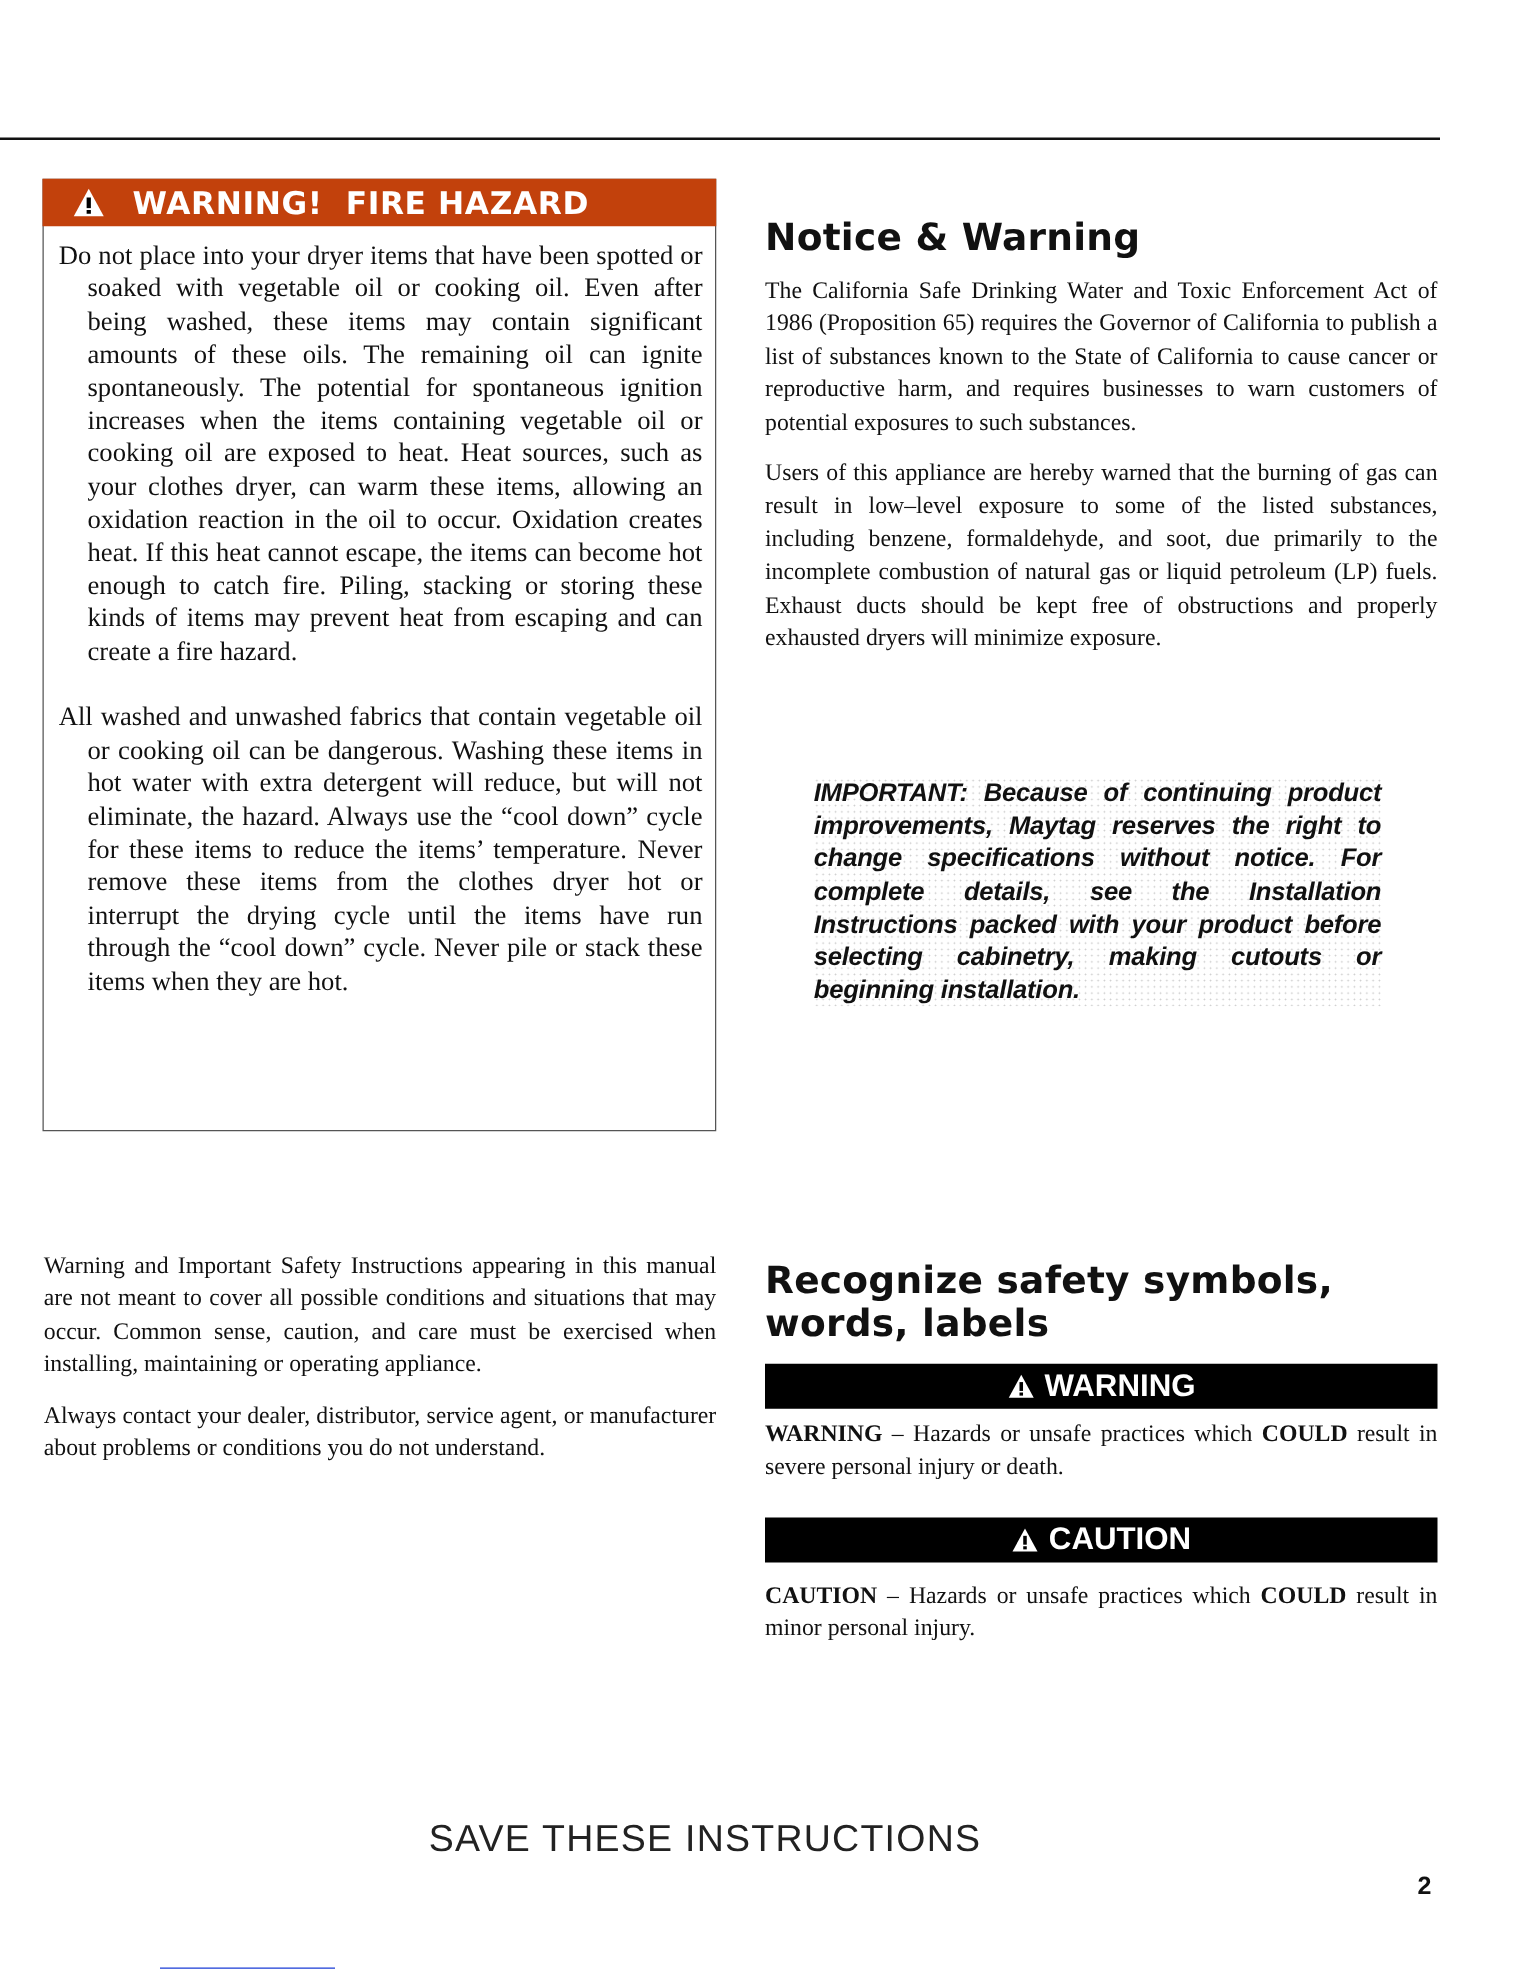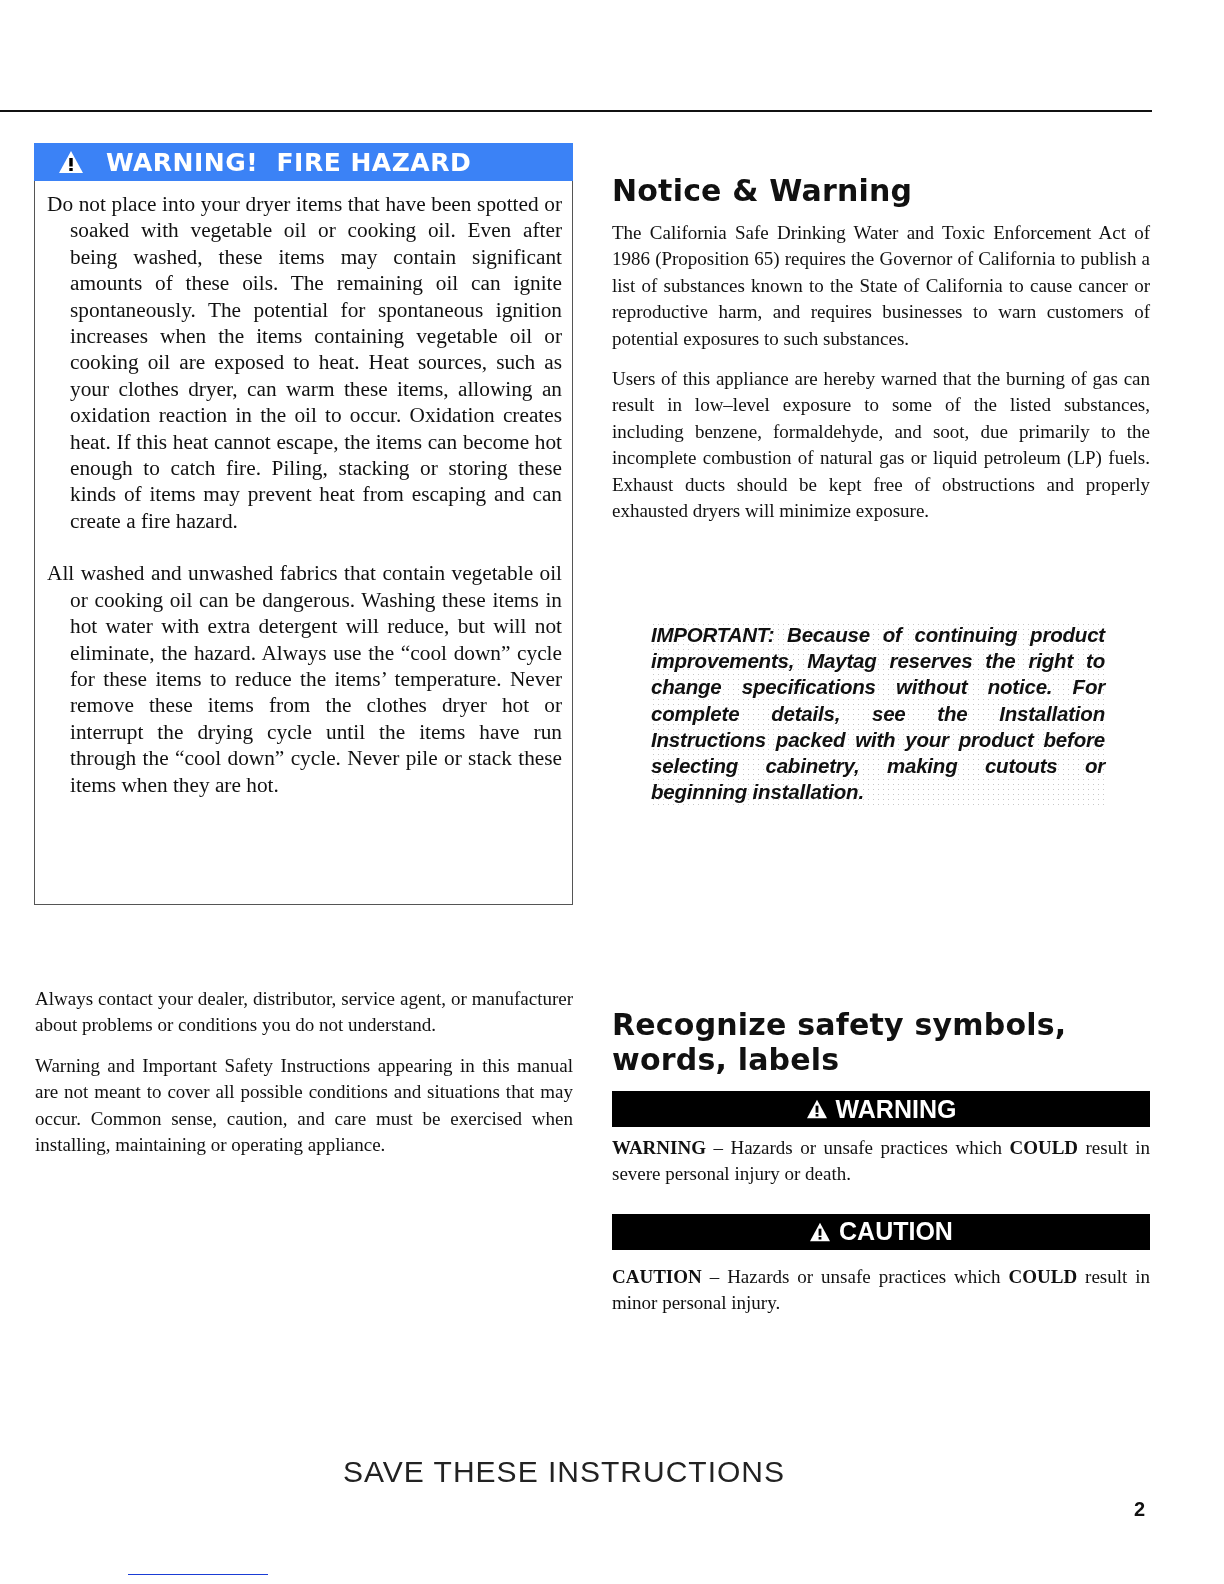--- a/index.html
+++ b/index.html
@@ -8,21 +8,21 @@
     color: #111; font-family: "Liberation Serif", "DejaVu Serif", serif;
   }
   .top-rule { position: absolute; left: 0; top: 110px; width: 1152px; height: 2px; background: #111; }
 
   
   .fire-box {
     position: absolute; left: 34px; top: 143px; width: 539px; height: 762px;
     border: 1.5px solid #555; box-sizing: border-box;
   }
   .fire-header {
-    background: #3b82f6; color: #fff; height: 38px; margin: -1px -1px 0 -1px;
+    background: #c2410c; color: #fff; height: 38px; margin: -1px -1px 0 -1px;
     display: flex; align-items: center; padding-left: 24px;
     font-family: "DejaVu Sans", "Liberation Sans", sans-serif; font-weight: bold;
     font-size: 25px; letter-spacing: 0.5px;
   }
   .fire-body { padding: 10px 10px 0 12px; }
   .hang {
     font-size: 21.3px; line-height: 26.4px; text-align: justify;
     text-indent: -23px; padding-left: 23px; margin: 0 0 20px 0;
   }
   .tri-svg { display: inline-block; vertical-align: -3px; }
@@ -90,22 +90,22 @@
   </h2>
   <p class="para" style="margin-top:12px">The California Safe Drinking Water and Toxic Enforcement Act of 1986 (Proposition 65) requires the Governor of California to publish a list of substances known to the State of California to cause cancer or reproductive harm, and requires businesses to warn customers of potential exposures to such substances.</p>
   <p class="para">Users of this appliance are hereby warned that the burning of gas can result in low–level exposure to some of the listed substances, including benzene, formaldehyde, and soot, due primarily to the incomplete combustion of natural gas or liquid petroleum (LP) fuels. Exhaust ducts should be kept free of obstructions and properly exhausted dryers will minimize exposure.</p>
 </div>
 
 <div class="important-box">
   <span style="font-weight:900">IMPORTANT:</span><span> Because of continuing product improvements, Maytag reserves the right to change specifications without notice. For complete details, see the Installation Instructions packed with your product before selecting cabinetry, making cutouts or beginning installation.</span>
 </div>
 
 <div class="col-left2">
+  <p class="para" style="margin-top:14px">Warning and Important Safety Instructions appearing in this manual are not meant to cover all possible conditions and situations that may occur. Common sense, caution, and care must be exercised when installing, maintaining or operating appliance.</p>
   <p class="para">Always contact your dealer, distributor, service agent, or manufacturer about problems or conditions you do not understand.</p>
-  <p class="para" style="margin-top:14px">Warning and Important Safety Instructions appearing in this manual are not meant to cover all possible conditions and situations that may occur. Common sense, caution, and care must be exercised when installing, maintaining or operating appliance.</p>
 </div>
 
 <div class="col-right" style="top:1007px">
   <h2 class="h-sans">
     <span>Recognize safety symbols,</span><br>
     <span>words, labels</span>
   </h2>
 
   <div class="label-bar" style="margin-top:14px">
     <svg class="tri-svg" width="22" height="20" viewBox="0 0 26 24">

